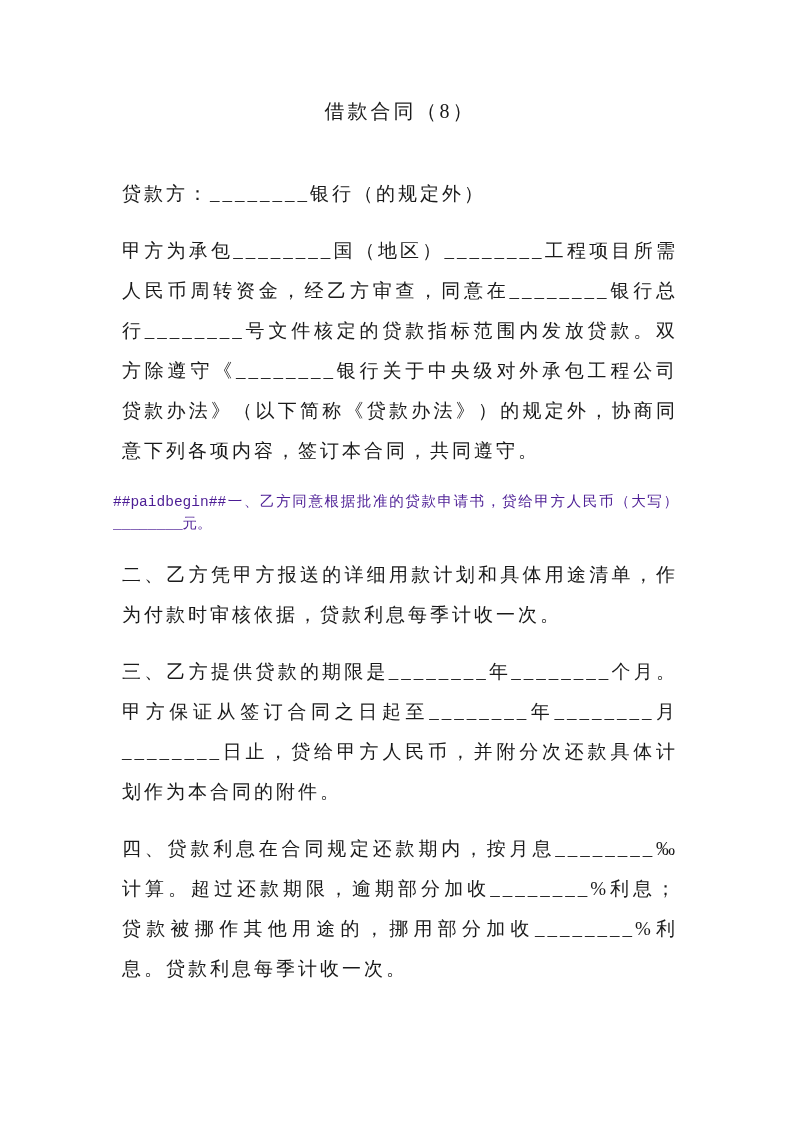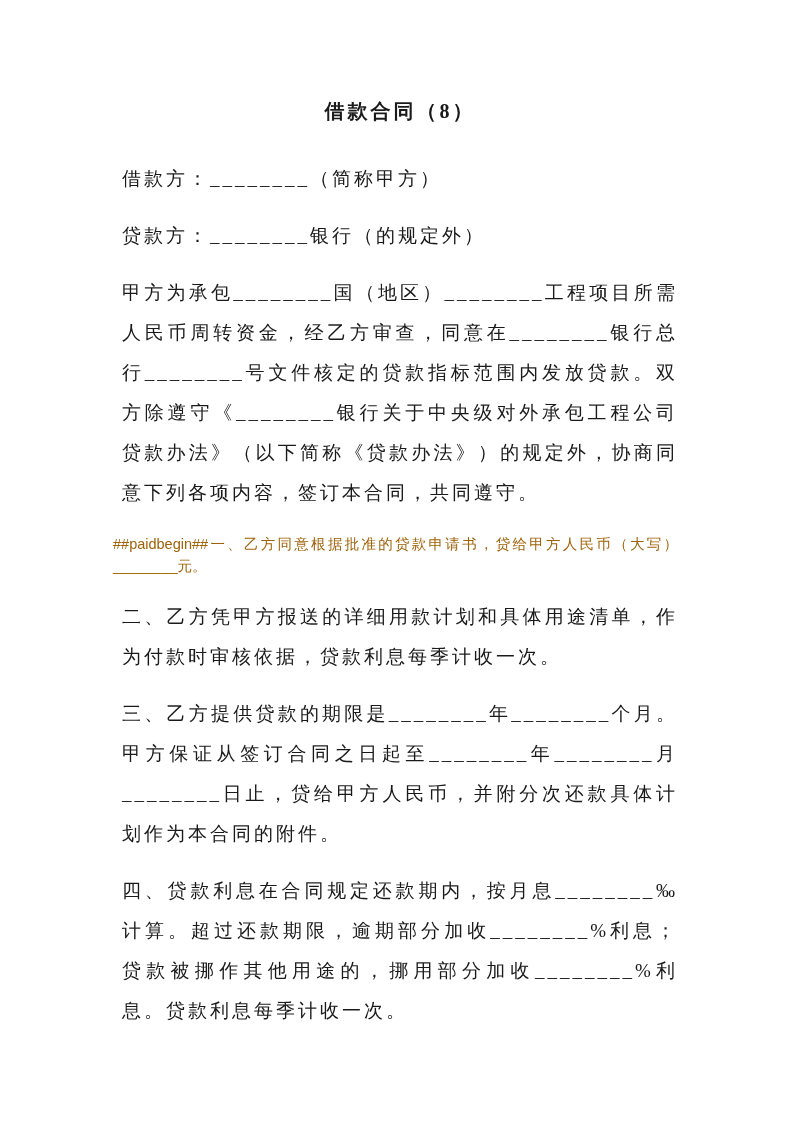--- a/index.html
+++ b/index.html
@@ -14,50 +14,49 @@
     box-sizing: border-box;
     background: #ffffff;
     padding: 96px 115px 0 122px;
     font-family: "Liberation Serif", "DejaVu Serif", serif;
     color: #1a1a1a;
     overflow: hidden;
   }
   .doc-title {
     text-align: center;
     font-size: 20px;
-    font-weight: bold;
+    font-weight: normal;
     line-height: 30px;
     letter-spacing: 3px;
-    margin: 0 0 33px 0;
+    margin: 0 0 48px 0;
   }
   p.body-para {
     font-size: 19px;
     line-height: 40px;
     letter-spacing: 3px;
     text-align: justify;
     text-justify: inter-character;
     margin: 17px 0;
   }
   p.marker-para {
-    font-family: Liberation Sans, sans-serif;
+    font-family: Liberation Mono, monospace;
     font-size: 14.5px;
     line-height: 22px;
     letter-spacing: 0;
     margin: 20px 0 20px -9px;
     text-align: justify;
-    color: #a16207;
+    color: #4c1d95;
   }
 </style>
 </head>
 <body>
 
 <div class="page">
   <h1 class="doc-title">借款合同（8）</h1>
 
-  <p class="body-para">借款方：________（简称甲方）</p>
 
   <p class="body-para">贷款方：________银行（的规定外）</p>
 
   <p class="body-para">甲方为承包________国（地区）________工程项目所需人民币周转资金，经乙方审查，同意在________银行总行________号文件核定的贷款指标范围内发放贷款。双方除遵守《________银行关于中央级对外承包工程公司贷款办法》（以下简称《贷款办法》）的规定外，协商同意下列各项内容，签订本合同，共同遵守。</p>
 
   <p class="marker-para">##paidbegin##一、乙方同意根据批准的贷款申请书，贷给甲方人民币（大写）________元。</p>
 
   <p class="body-para">二、乙方凭甲方报送的详细用款计划和具体用途清单，作为付款时审核依据，贷款利息每季计收一次。</p>
 
   <p class="body-para">三、乙方提供贷款的期限是________年________个月。甲方保证从签订合同之日起至________年________月________日止，贷给甲方人民币，并附分次还款具体计划作为本合同的附件。</p>

